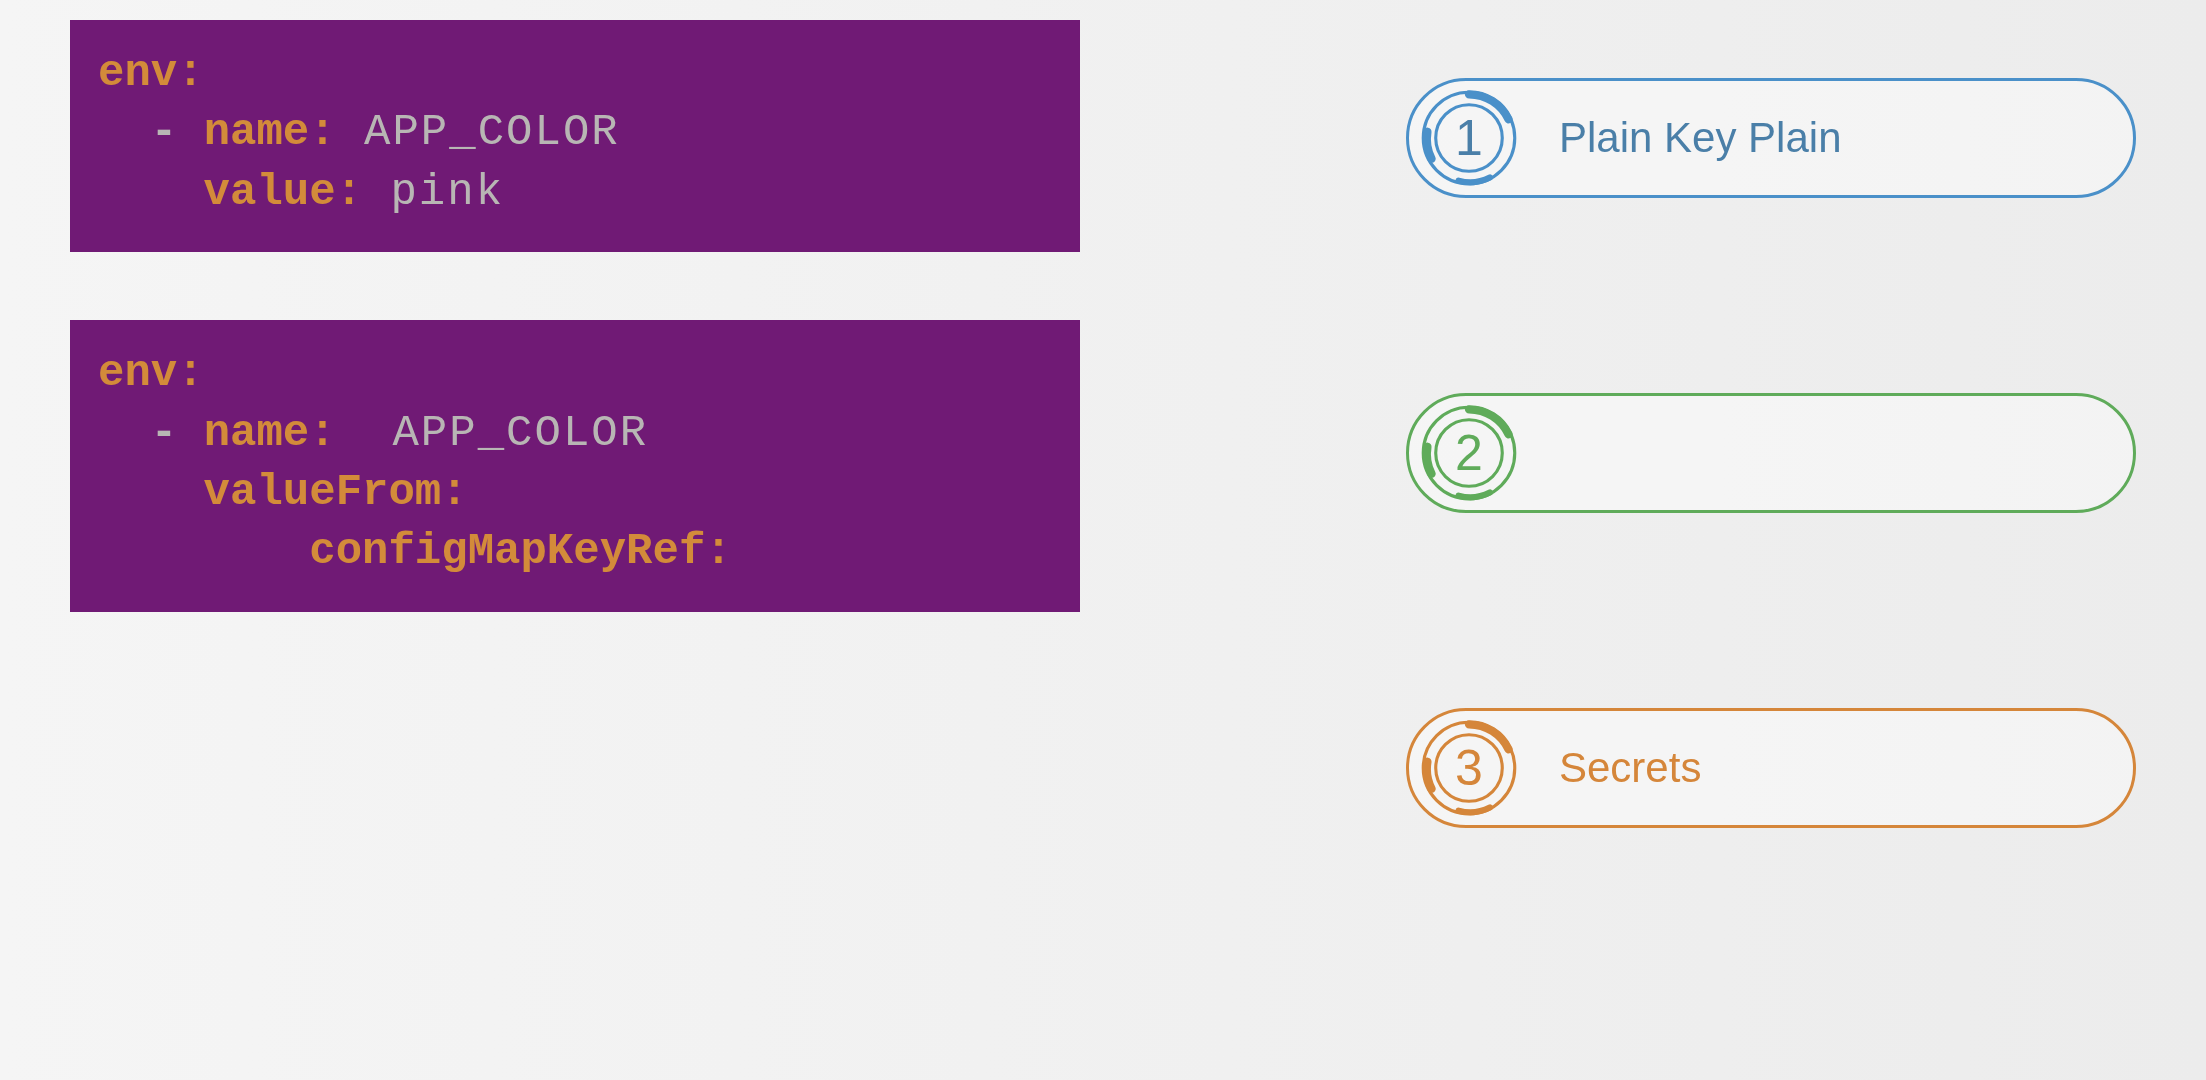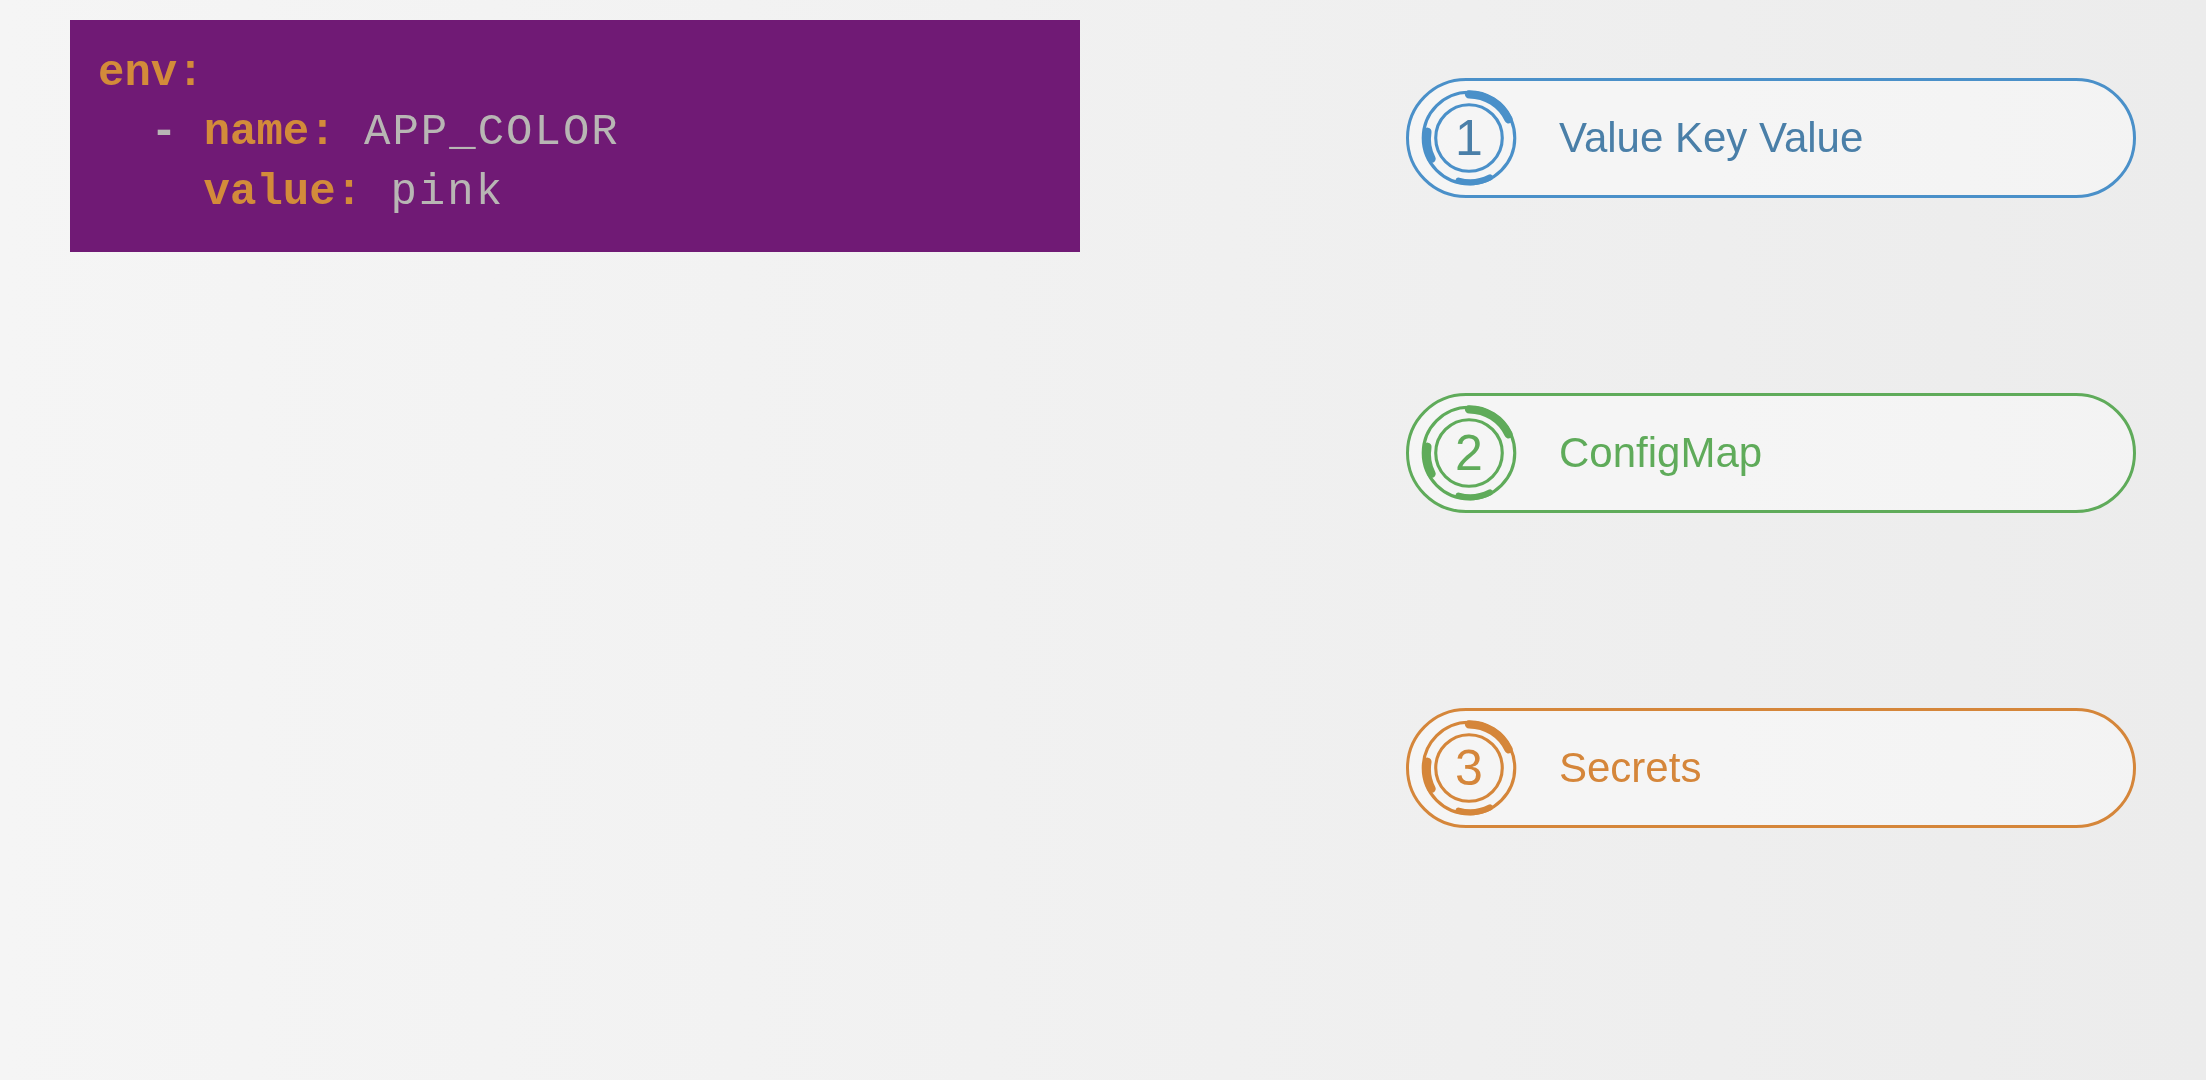--- a/index.html
+++ b/index.html
@@ -84,52 +84,55 @@
 </style>
 </head>
 <body>
 
 <div class="left-col">
 
   <div class="code-block"><span class="kw">env:</span>
 <span class="dash">  - </span><span class="kw">name:</span><span class="val"> APP_COLOR</span>
 <span class="kw">    value:</span><span class="val"> pink</span></div>
 
+  <div class="code-block"><span class="kw">env:</span>
+<span class="dash">  - </span><span class="kw">name:</span><span class="val">  APP_COLOR</span>
+<span class="kw">    valueFrom:</span>
+<span class="kw">        configMapKeyRef:</span></div>
 
 
 </div>
 
 <div class="right-col">
 
   <div class="pill blue">
     <div class="badge">
       <svg viewBox="0 0 100 100">
         <circle cx="50" cy="50" r="44" fill="none" stroke="#4a90c9" stroke-width="3"></circle>
         <path d="M50 8 A42 42 0 0 1 88 32" fill="none" stroke="#4a90c9" stroke-width="8" stroke-linecap="round"></path>
         <path d="M14 70 A42 42 0 0 1 10 44" fill="none" stroke="#4a90c9" stroke-width="8" stroke-linecap="round"></path>
         <path d="M70 88 A42 42 0 0 1 40 91" fill="none" stroke="#4a90c9" stroke-width="6" stroke-linecap="round"></path>
         <circle cx="50" cy="50" r="32" fill="none" stroke="#4a90c9" stroke-width="3"></circle>
       </svg>
       <div class="badge-num">1</div>
     </div>
-    <span>Value Key Value</span>
+    <span>Plain Key Plain</span>
   </div>
 
   <div class="pill green">
     <div class="badge">
       <svg viewBox="0 0 100 100">
         <circle cx="50" cy="50" r="44" fill="none" stroke="#5fab5a" stroke-width="3"></circle>
         <path d="M50 8 A42 42 0 0 1 88 32" fill="none" stroke="#5fab5a" stroke-width="8" stroke-linecap="round"></path>
         <path d="M14 70 A42 42 0 0 1 10 44" fill="none" stroke="#5fab5a" stroke-width="8" stroke-linecap="round"></path>
         <path d="M70 88 A42 42 0 0 1 40 91" fill="none" stroke="#5fab5a" stroke-width="6" stroke-linecap="round"></path>
         <circle cx="50" cy="50" r="32" fill="none" stroke="#5fab5a" stroke-width="3"></circle>
       </svg>
       <div class="badge-num">2</div>
     </div>
-    <span>ConfigMap</span>
   </div>
 
   <div class="pill orange">
     <div class="badge">
       <svg viewBox="0 0 100 100">
         <circle cx="50" cy="50" r="44" fill="none" stroke="#d5863a" stroke-width="3"></circle>
         <path d="M50 8 A42 42 0 0 1 88 32" fill="none" stroke="#d5863a" stroke-width="8" stroke-linecap="round"></path>
         <path d="M14 70 A42 42 0 0 1 10 44" fill="none" stroke="#d5863a" stroke-width="8" stroke-linecap="round"></path>
         <path d="M70 88 A42 42 0 0 1 40 91" fill="none" stroke="#d5863a" stroke-width="6" stroke-linecap="round"></path>
         <circle cx="50" cy="50" r="32" fill="none" stroke="#d5863a" stroke-width="3"></circle>

